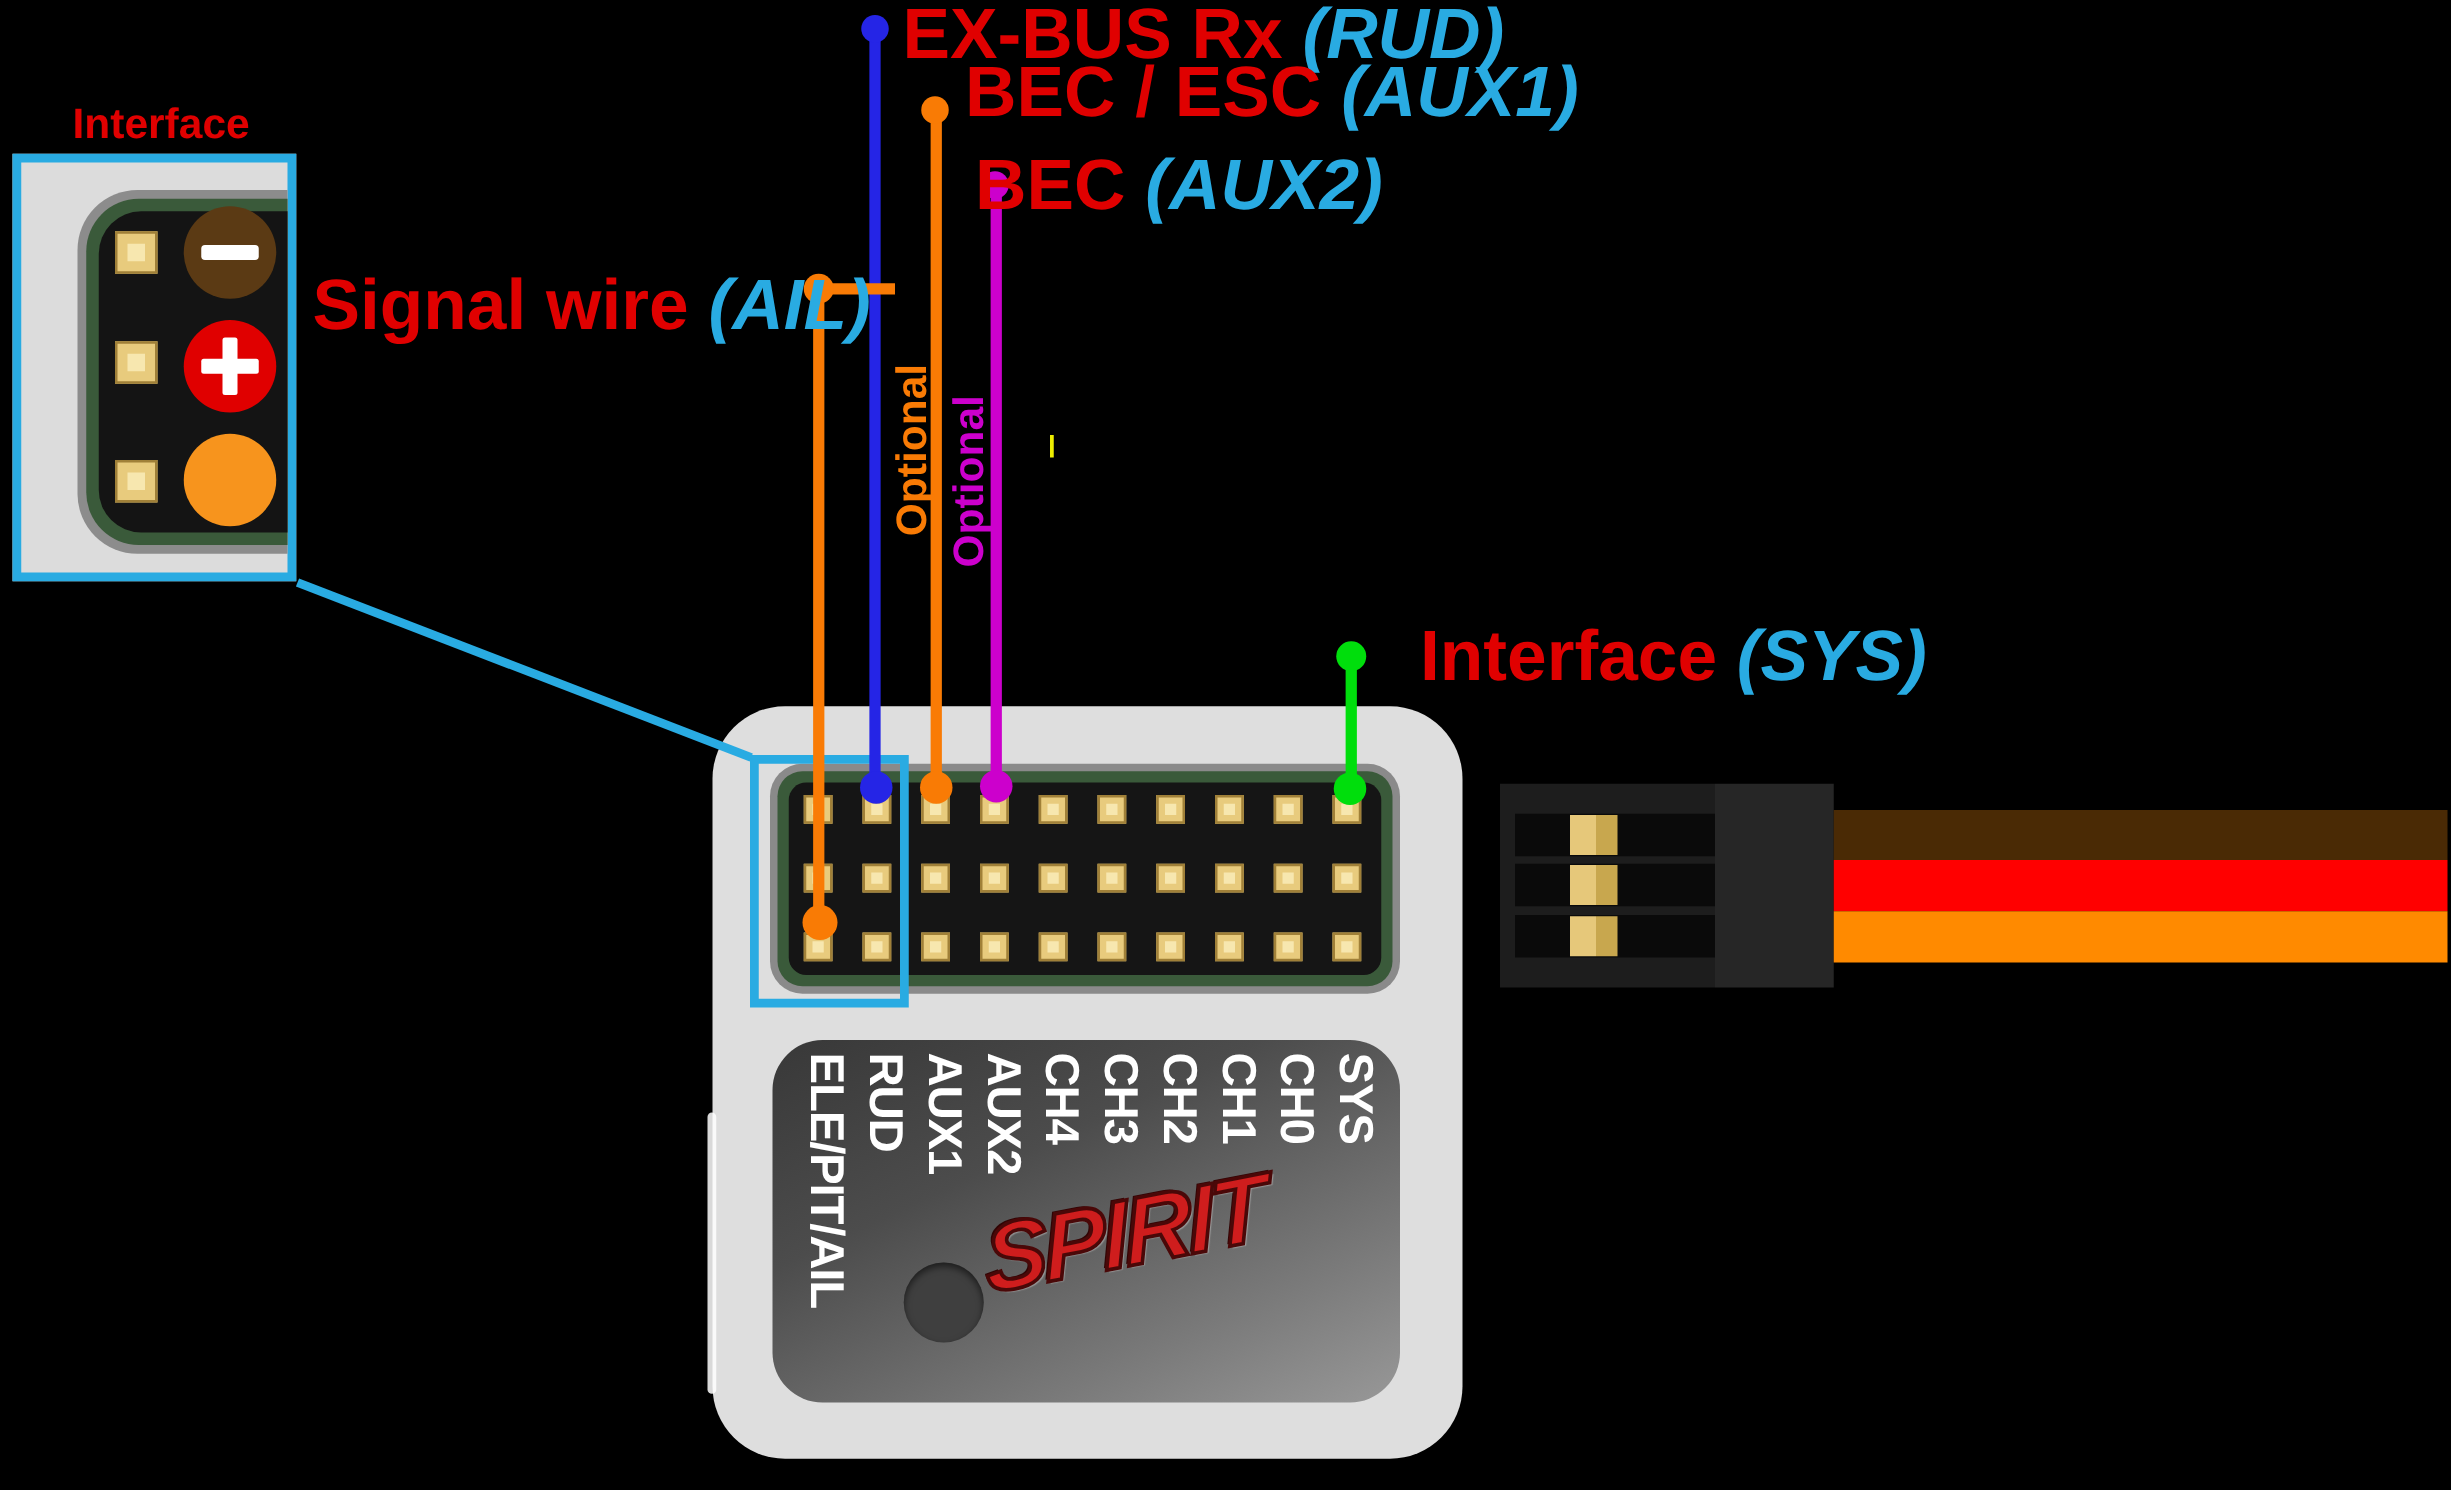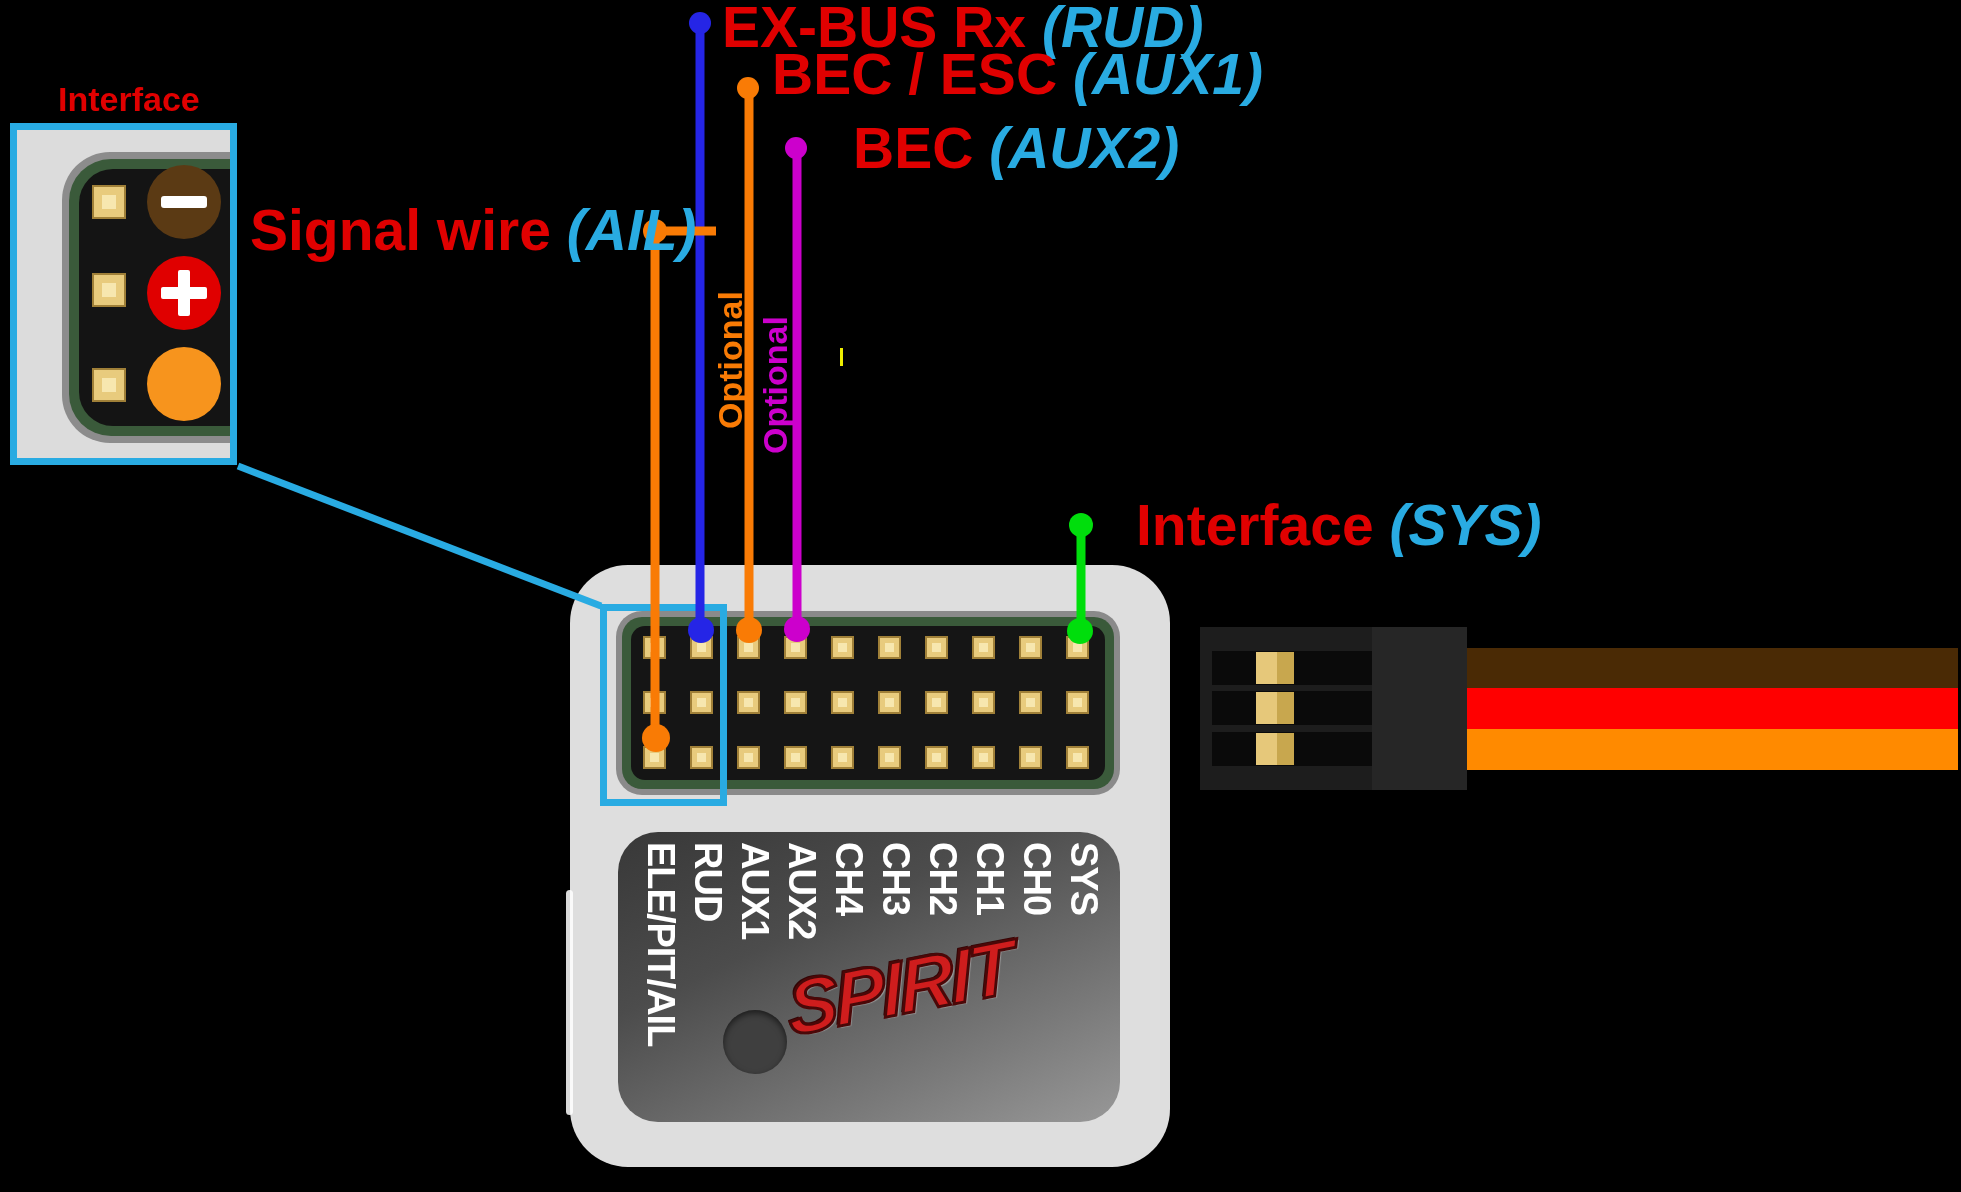--- a/index.html
+++ b/index.html
@@ -210,25 +210,25 @@
 </svg>
 
 <div class="callout" style="left:722px;top:3px">
   <span>EX-BUS Rx</span>
   <span class="chan">(RUD)</span>
 </div>
 <div class="callout" style="left:772px;top:50px">
   <span>BEC / ESC</span>
   <span class="chan">(AUX1)</span>
 </div>
-<div class="callout" style="left:853px;top:124px">
+<div class="callout" style="left:780px;top:124px">
   <span>BEC</span>
   <span class="chan">(AUX2)</span>
 </div>
-<div class="callout" style="left:250px;top:206px">
+<div class="callout" style="left:250px;top:220px">
   <span>Signal wire</span>
   <span class="chan">(AIL)</span>
 </div>
 <div class="callout" style="left:1136px;top:501px">
   <span>Interface</span>
   <span class="chan">(SYS)</span>
 </div>
 
 <div class="optional" style="left:712px;top:429px;color:#f97b05">Optional</div>
 <div class="optional" style="left:757px;top:454px;color:#cc00cc">Optional</div>

